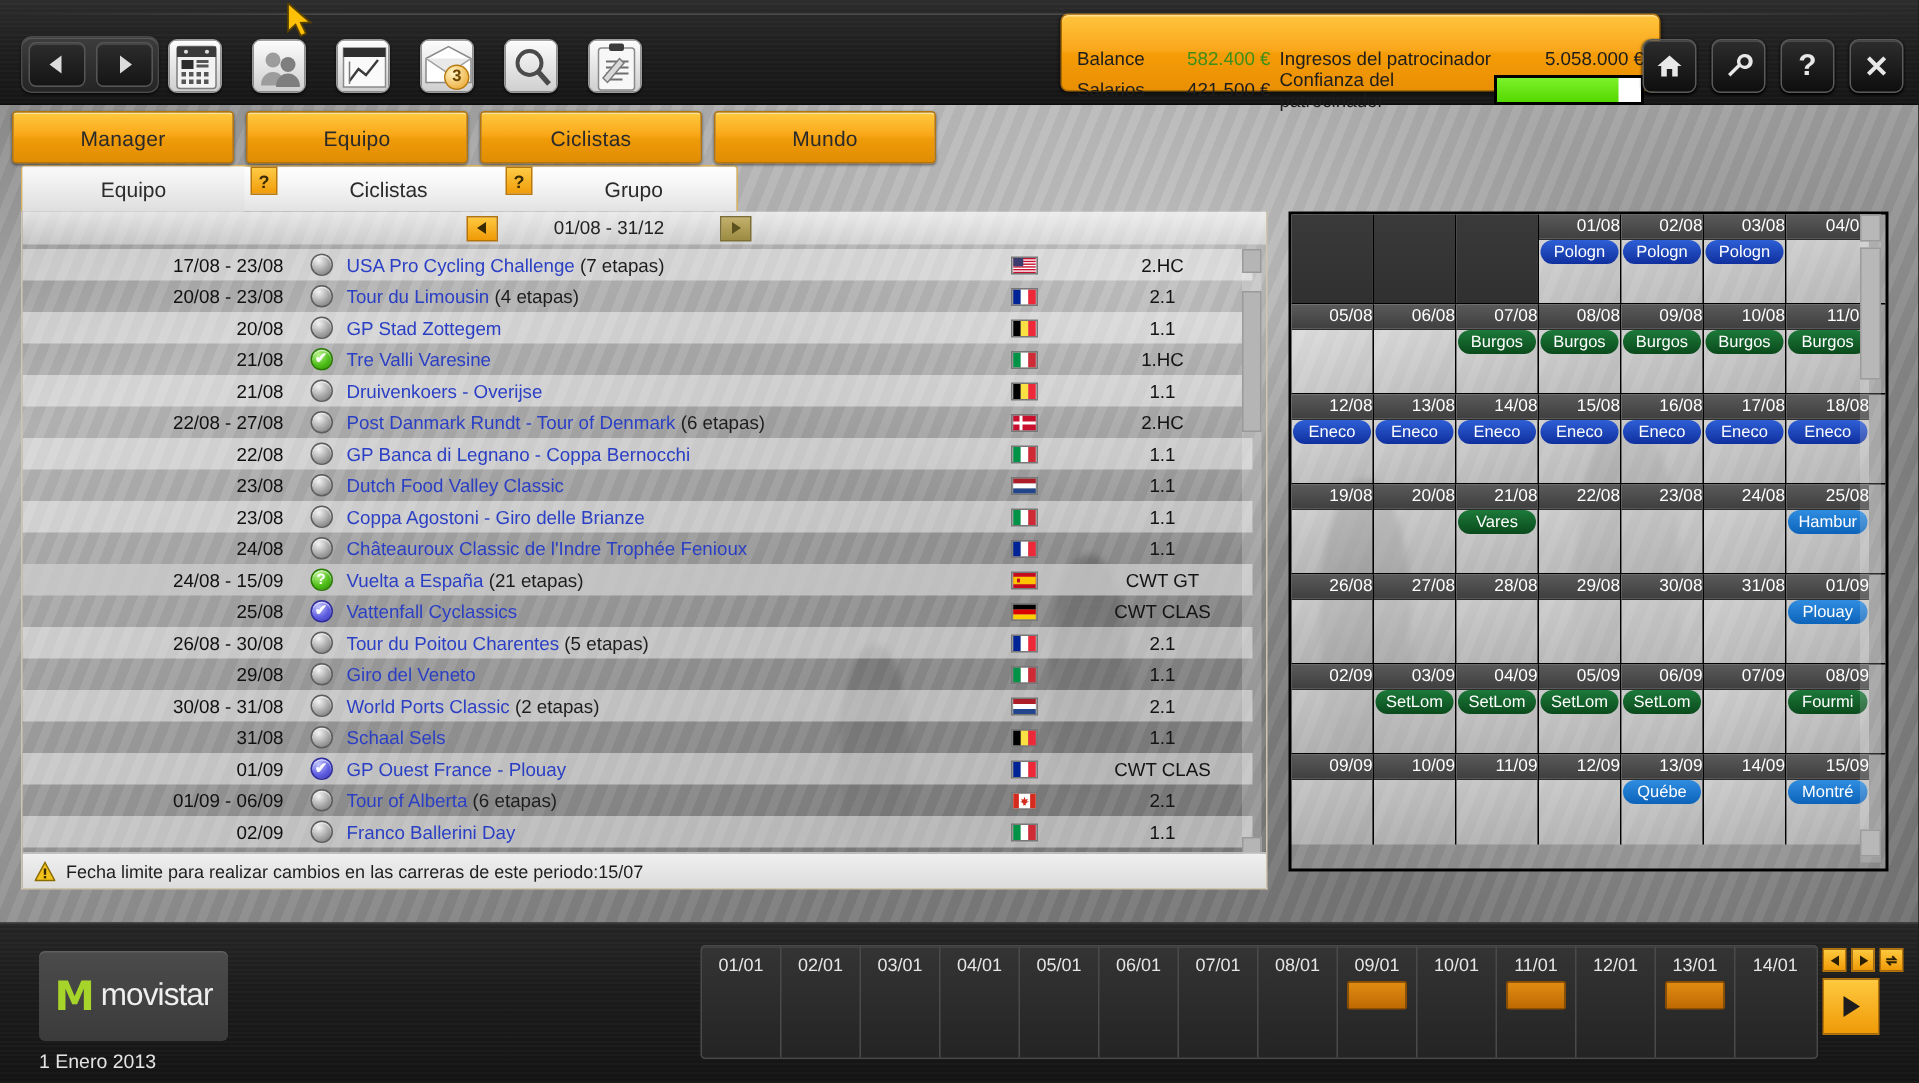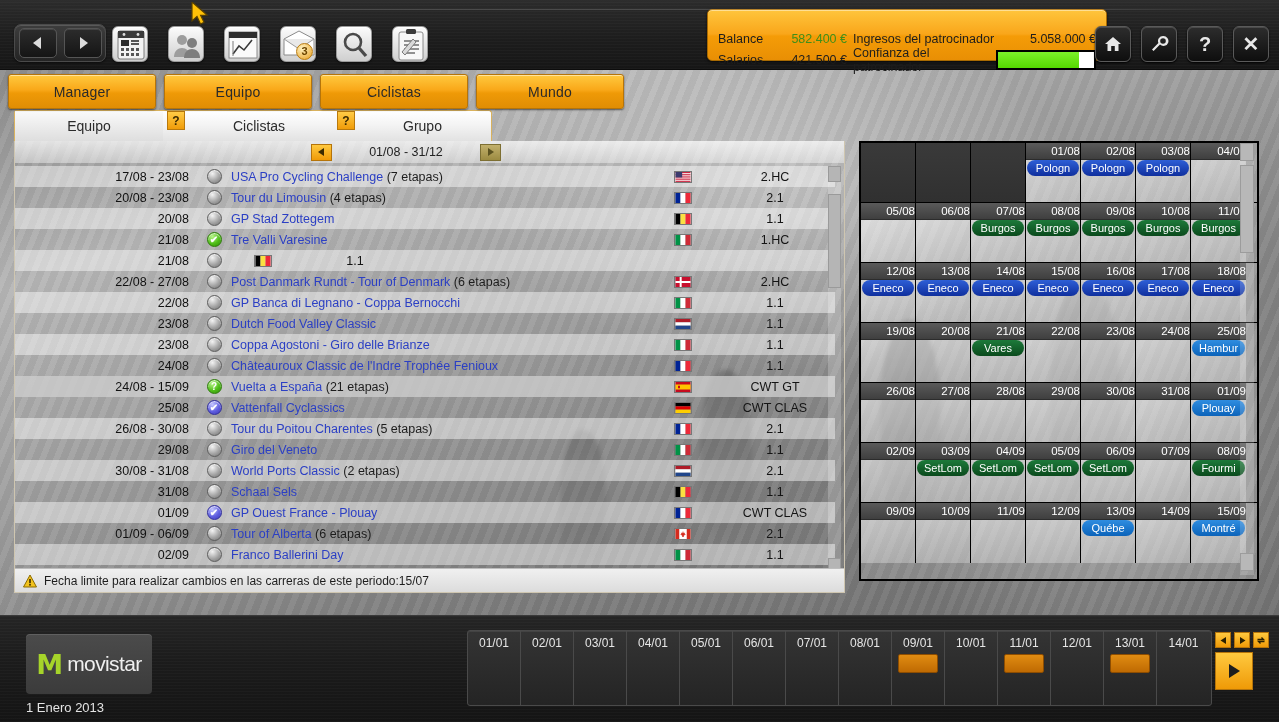--- a/index.html
+++ b/index.html
@@ -519,20 +519,21 @@
                 <rect x="12" width="6" height="12" fill="#ce2b37"></rect>
               </svg>
             </span>
             <span class="c-cat">1.HC</span>
           </div>
           <div class="racerow alt" style="top: 109px;">
             <span class="c-date">21/08</span>
             <span class="c-stat">
               <span class="dot"></span>
             </span>
+            <span class="c-name">Druivenkoers - Overijse</span>
             <span class="c-flag">
               <svg class="flag" viewBox="0 0 18 12">
                 <rect width="6" height="12" fill="#000"></rect>
                 <rect x="6" width="6" height="12" fill="#fae042"></rect>
                 <rect x="12" width="6" height="12" fill="#ed2939"></rect>
               </svg>
             </span>
             <span class="c-cat">1.1</span>
           </div>
           <div class="racerow" style="top: 130px;">

